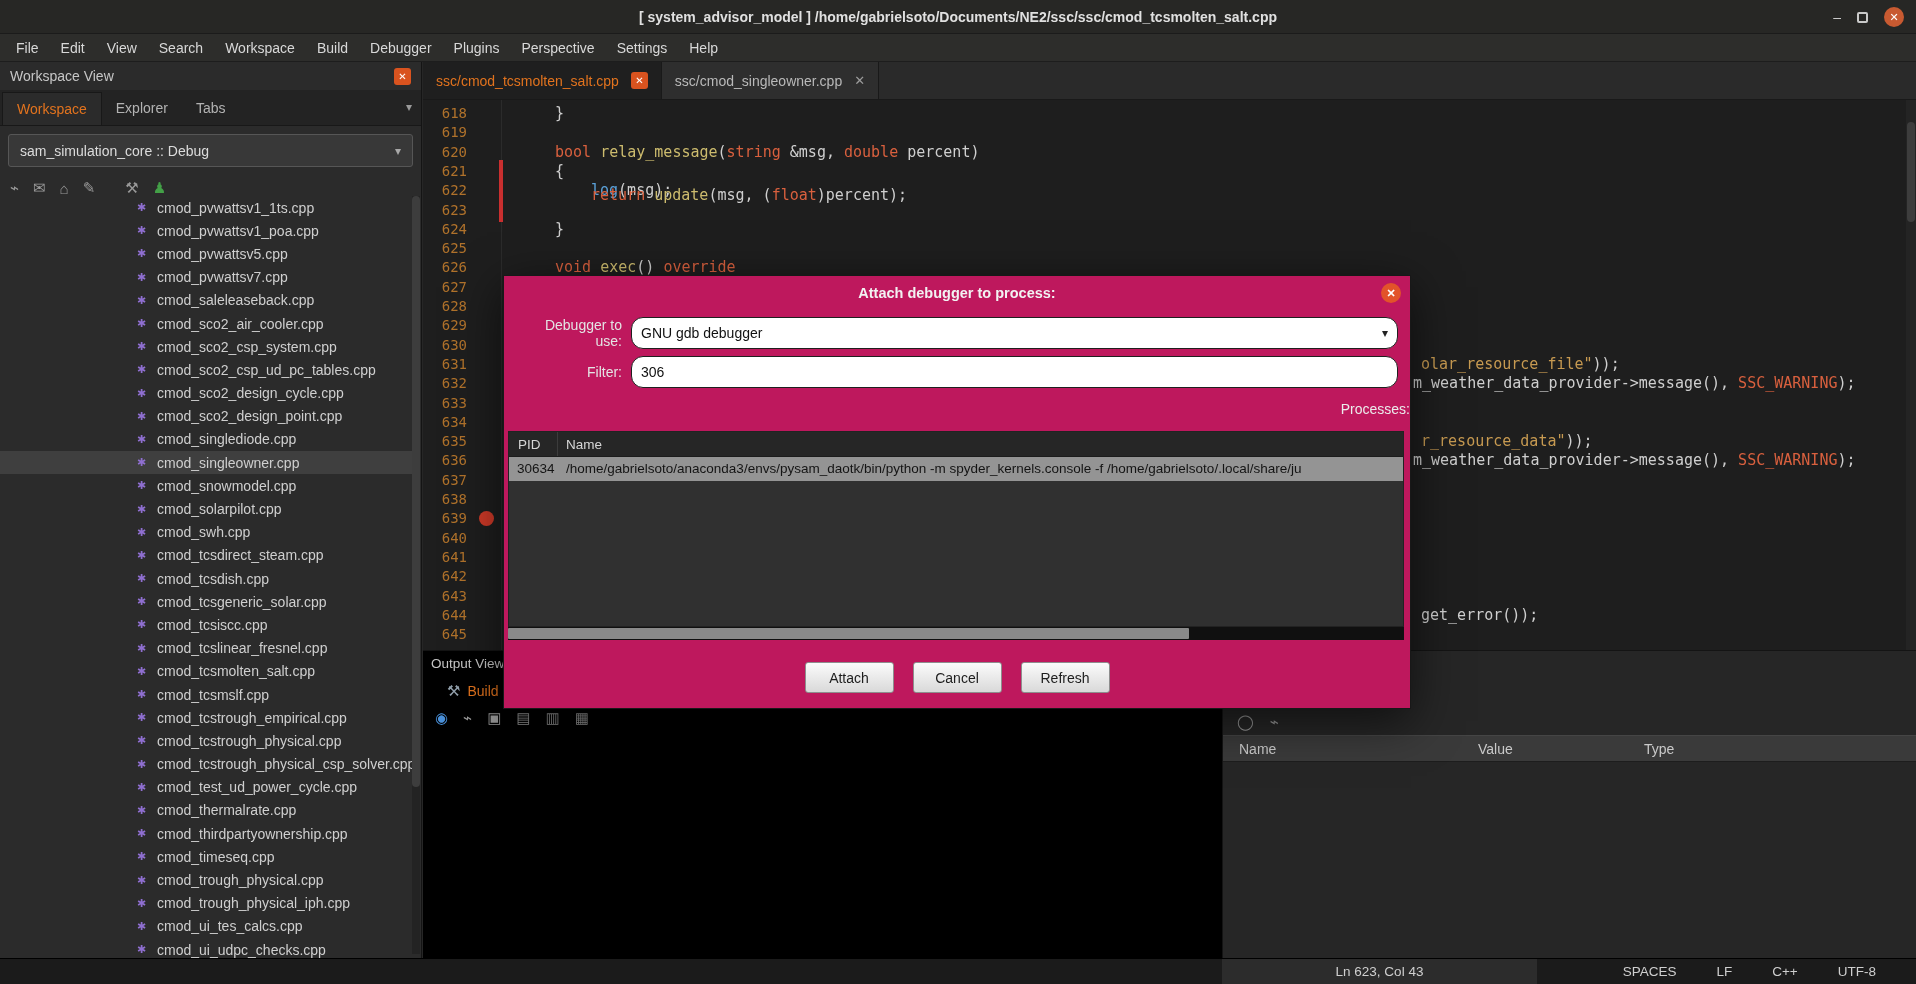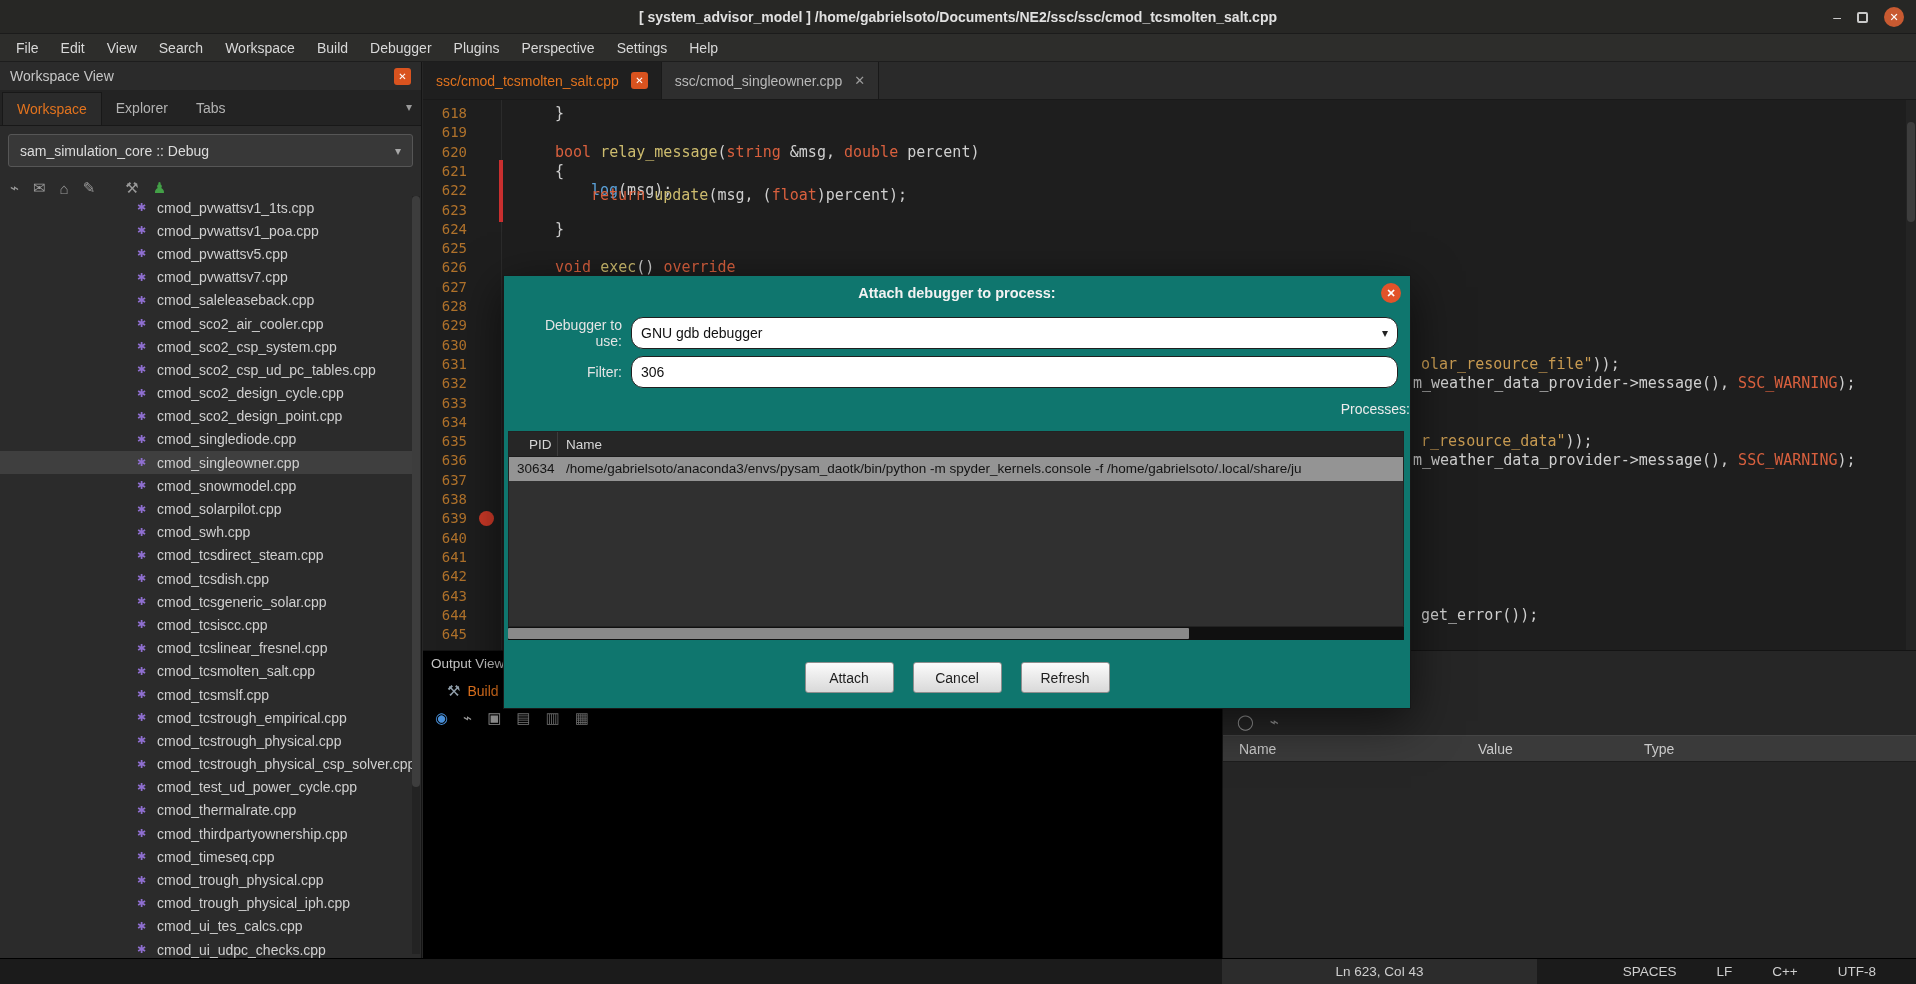--- a/index.html
+++ b/index.html
@@ -87,36 +87,36 @@
   #op-divider{position:absolute;left:799px;top:0;bottom:0;width:1px;background:#141414;}
   #watch{position:absolute;left:800px;top:0;right:0;bottom:0;background:#262626;}
   #watch-toolbar{position:absolute;left:14px;top:62px;display:flex;gap:16px;font-size:13px;}
   #watch-header{position:absolute;left:0;right:0;top:84px;height:27px;background:#3a3a3a;
                 border-top:1px solid #454545;border-bottom:1px solid #1d1d1d;display:flex;align-items:center;
                 font-size:14px;color:#c9c9c9;}
   .watch-col{padding-left:16px;overflow:hidden;}
   .wc1{width:239px;} .wc2{width:166px;} .wc3{flex:1;}
 
   
-  #dialog{position:absolute;left:503px;top:275px;width:908px;height:434px;background:#0f766e;
+  #dialog{position:absolute;left:503px;top:275px;width:908px;height:434px;background:#be185d;
           border:1px solid #181818;box-shadow:0 12px 45px rgba(0,0,0,.6);z-index:50;}
   #dlg-title{height:34px;position:relative;display:flex;align-items:center;justify-content:center;
              font-size:14.5px;font-weight:bold;color:#f2f2f2;}
   #dlg-close{position:absolute;right:9px;top:7px;width:20px;height:20px;border-radius:50%;background:#e2532a;
              color:#fff;font-size:11px;display:flex;align-items:center;justify-content:center;}
   .dlg-row{display:flex;align-items:center;margin:7px 12px 0 14px;}
   .dlg-label{width:104px;text-align:right;font-size:14px;color:#e4e4e4;margin-right:9px;flex:0 0 104px;}
   .dlg-field{flex:1;height:32px;background:#fff;border:1px solid #1f1f1f;border-radius:12px;display:flex;
              align-items:center;padding:0 9px;font-size:14px;color:#111;}
   input.dlg-field{font-family:"Liberation Sans",sans-serif;outline:none;}
   #dlg-combo .chev{margin-left:auto;color:#222;font-size:12px;}
   #dlg-processes-label{margin:13px 0 0 14px;font-size:14px;color:#ebebeb;text-align:right;}
   #dlg-table{position:absolute;left:4px;right:6px;top:155px;height:196px;background:#303030;border:1px solid #222;}
   #dlg-thead{height:25px;background:#262626;border-bottom:1px solid #1c1c1c;display:flex;font-size:13.5px;color:#d6d6d6;}
-  .th-pid{width:49px;flex:0 0 49px;padding-left:20px;display:flex;align-items:center;border-right:1px solid #3c3c3c;}
+  .th-pid{width:49px;flex:0 0 49px;padding-left:9px;display:flex;align-items:center;border-right:1px solid #3c3c3c;}
   .th-name{flex:1;padding-left:8px;display:flex;align-items:center;}
   .proc-row{height:24px;background:#949494;display:flex;font-size:13.5px;color:#141414;white-space:nowrap;overflow:hidden;}
   .proc-pid{width:49px;flex:0 0 49px;padding-left:8px;line-height:24px;}
   .proc-name{flex:1;padding-left:8px;line-height:24px;overflow:hidden;}
   #dlg-hscroll{position:absolute;left:4px;right:6px;top:351px;height:13px;background:#101010;}
   #dlg-hscroll .thumb{position:absolute;left:0;top:1px;height:11px;width:76%;background:#8a8a8a;border-radius:1px;}
   #dlg-buttons{position:absolute;left:0;right:0;top:386px;display:flex;justify-content:center;gap:19px;}
   .dlg-btn{min-width:89px;height:31px;padding:0 14px;background:linear-gradient(#fbfbfb,#d9d9d9);
            border:1px solid #8e8e8e;border-radius:3px;font-size:14px;color:#1d1d1d;
            display:flex;align-items:center;justify-content:center;}

